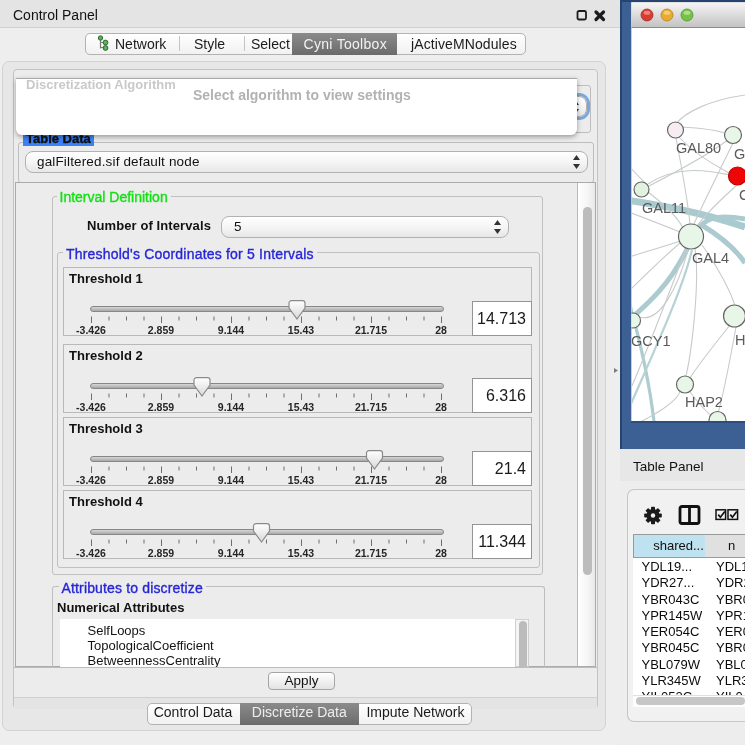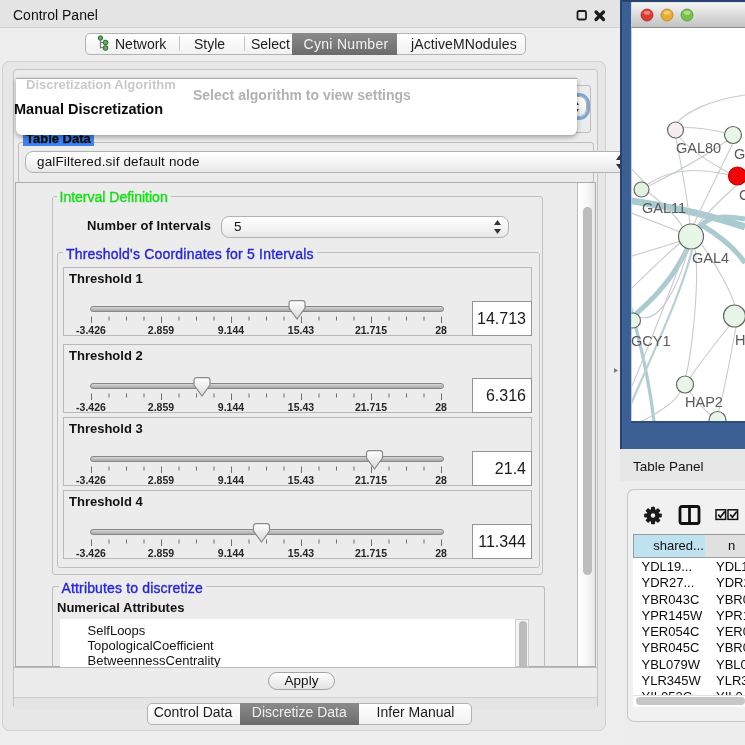--- a/index.html
+++ b/index.html
@@ -33,40 +33,40 @@
 <div class="abs" style="left:291.5px;top:33px;width:105.5px;height:21.5px;background:linear-gradient(#8b8b8b,#6b6b6b);"></div>
 <svg class="abs" style="left:95px;top:34px;" width="16" height="19" viewBox="0 0 16 19">
 <path d="M5.5 4 V14.5 M5.5 8.5 H10.5 M5.5 13.5 H10.5" stroke="#7b7b7b" stroke-width="1.2" fill="none"></path>
 <circle cx="5.5" cy="4" r="2.2" fill="#5fad5f" stroke="#2e6b2e" stroke-width="1"></circle>
 <circle cx="10.5" cy="8.5" r="2.4" fill="#5fad5f" stroke="#2e6b2e" stroke-width="1"></circle>
 <circle cx="10.5" cy="14" r="2.4" fill="#5fad5f" stroke="#2e6b2e" stroke-width="1"></circle>
 </svg>
 <div class="toptab" style="left:115px;">Network</div>
 <div class="toptab" style="left:194px;">Style</div>
 <div class="toptab" style="left:251px;">Select</div>
-<div class="toptab" style="left:303.5px;color:#f2f2f2;letter-spacing:0.3px;">Cyni Number</div>
+<div class="toptab" style="left:303.5px;color:#f2f2f2;letter-spacing:0.3px;">Cyni Toolbox</div>
 <div class="toptab" style="left:411px;letter-spacing:0.1px;">jActiveMNodules</div>
 <div class="divid" style="left:178.5px;"></div>
 <div class="divid" style="left:244px;"></div>
 
 <div class="abs" style="left:2px;top:61px;width:604px;height:670px;background:#e7e7e7;border:1px solid #d3d3d3;border-radius:7px;box-sizing:border-box;"></div>
 <div class="abs" style="left:13px;top:69px;width:585px;height:640px;background:#ececec;border:1px solid #c3c3c3;border-radius:4px;box-sizing:border-box;"></div>
 
 <div class="etch" style="left:18px;top:85px;width:571px;height:46px;"></div>
 
 <div class="combo" style="left:300px;top:96px;width:287px;height:21px;box-shadow:0 0 0 3px rgba(95,150,215,0.8);">
       <svg class="arrows" width="9" height="16" viewBox="0 0 9 16">
         <path d="M4.5 1 L8 6 H1 Z" fill="#333"></path>
         <path d="M4.5 15 L1 10 H8 Z" fill="#333"></path>
       </svg>
     </div>
 
 <div class="etch" style="left:18px;top:142px;width:574px;height:39px;"></div>
 <div class="grouplab" style="left:23px;top:130.5px;background:#3b82f6;padding:0 3px;color:#111;font-weight:bold;">Table Data</div>
-<div class="combo" style="left:25px;top:151px;width:606px;height:22px;line-height:20px;"><span style="padding-left:11px;letter-spacing:0.15px;">galFiltered.sif default node</span><svg class="arrows" width="9" height="16" viewBox="0 0 9 16">
+<div class="combo" style="left:25px;top:151px;width:563px;height:22px;line-height:20px;"><span style="padding-left:11px;letter-spacing:0.15px;">galFiltered.sif default node</span><svg class="arrows" width="9" height="16" viewBox="0 0 9 16">
         <path d="M4.5 1 L8 6 H1 Z" fill="#333"></path>
         <path d="M4.5 15 L1 10 H8 Z" fill="#333"></path>
       </svg></div>
 
 <div class="abs" style="left:15px;top:182px;width:581px;height:485px;border:1px solid #ababab;box-sizing:border-box;background:#ececec;"></div>
 <div class="abs" style="left:577px;top:183px;width:18px;height:483px;background:linear-gradient(90deg,#ffffff,#f6f6f6 55%,#e8e8e8);border-left:1px solid #b9b9b9;box-sizing:border-box;"></div>
 <div class="abs" style="left:583px;top:207px;width:9px;height:368px;background:#bcbcbc;border-radius:4.5px;"></div>
 
 <div class="etch" style="left:52px;top:196px;width:489px;height:377px;border-color:#c0c0c0;"></div>
 <div class="grouplab" style="left:56.5px;top:189px;background:#ececec;padding:0 3px;color:#12e012;font-size:14px;">Interval Definition</div>
@@ -256,35 +256,34 @@
 <div class="etch" style="left:52px;top:586px;width:491px;height:90px;border-bottom:none;border-radius:3px 3px 0 0;"></div>
 <div class="grouplab" style="left:58.5px;top:579.5px;background:#ececec;padding:0 3px;color:#2626d8;font-size:14px;letter-spacing:0.15px;">Attributes to discretize</div>
 <div class="abs" style="left:57px;top:599.5px;font-size:13px;font-weight:bold;color:#111;">Numerical Attributes</div>
 <div class="abs" style="left:60px;top:619px;width:455px;height:47.5px;background:#fff;font-size:13px;color:#141414;overflow:hidden;">
   <div style="padding:3.5px 0 0 7.5px;line-height:15.2px;margin-left:20px;">SelfLoops<br>TopologicalCoefficient<br>BetweennessCentrality</div>
 </div>
 <div class="abs" style="left:515px;top:619px;width:14px;height:47.5px;background:#f4f4f4;border:1px solid #cfcfcf;box-sizing:border-box;"></div>
 <div class="abs" style="left:518.5px;top:621px;width:8px;height:45.5px;background:#bcbcbc;border-radius:4px 4px 0 0;"></div>
 
 <div class="abs" style="left:14px;top:667px;width:583px;height:30px;background:#ececec;border-top:1px solid #bcbcbc;box-sizing:border-box;"></div>
-<div class="abs" style="left:268px;top:672px;width:67px;height:18px;background:linear-gradient(#ffffff,#e3e3e3);border:1px solid #a5a5a5;border-radius:9px;box-sizing:border-box;text-align:center;font-size:13.5px;line-height:16px;color:#111;">Apply</div>
+<div class="abs" style="left:268px;top:672px;width:67px;height:18px;background:linear-gradient(#ffffff,#e3e3e3);border:1px solid #a5a5a5;border-radius:4px;box-sizing:border-box;text-align:center;font-size:13.5px;line-height:16px;color:#111;">Apply</div>
 <div class="abs" style="left:14px;top:697px;width:583px;height:12px;background:#e4e4e4;border-top:1px solid #cfcfcf;box-sizing:border-box;"></div>
 
 <div class="abs" style="left:147px;top:703px;width:325px;height:21.5px;background:linear-gradient(#ffffff,#f1f1f1);border:1px solid #b3b3b3;border-radius:5px;box-sizing:border-box;"></div>
 <div class="abs" style="left:239.5px;top:703px;width:119.5px;height:21.5px;background:linear-gradient(#8b8b8b,#6b6b6b);"></div>
 <div class="btab" style="left:147px;width:92px;">Control Data</div>
 <div class="btab" style="left:239.5px;width:119.5px;color:#ededed;">Discretize Data</div>
-<div class="btab" style="left:359px;width:113px;">Infer Manual</div>
+<div class="btab" style="left:359px;width:113px;">Impute Network</div>
 
 <div class="abs" style="left:614px;top:368px;width:4px;height:5px;background:#7e7e7e;clip-path:polygon(0 0,100% 50%,0 100%);"></div>
 
 <div class="abs" style="left:16px;top:78px;width:561px;height:57px;background:#fff;border-top:1px solid #a9a9a9;border-radius:0 0 6px 6px;box-shadow:0 2px 5px rgba(0,0,0,0.35);box-sizing:border-box;"></div>
 <div class="abs" style="left:26px;top:76.5px;font-size:13px;font-weight:bold;color:#c9c9c9;">Discretization Algorithm</div>
 <div class="abs" style="left:193px;top:86.5px;font-size:14px;font-weight:bold;color:#b2b2b2;">Select algorithm to view settings</div>
-<div class="abs" style="left:14px;top:101px;font-size:14.5px;font-weight:bold;color:#0a0a0a;">Manual Discretization</div>
 
 <svg class="abs" style="left:620px;top:0;" width="125" height="449" viewBox="620 0 125 449">
   <rect x="620" y="0" width="125" height="449" fill="#3d6094"></rect>
   <rect x="620" y="0" width="125" height="2" fill="#27436f"></rect>
   <rect x="620" y="0" width="2" height="449" fill="#27436f"></rect>
   <rect x="631" y="2" width="114" height="421" fill="#9a9a9a"></rect>
   <rect x="631.5" y="2.5" width="113.5" height="419" fill="#ffffff"></rect>
   <linearGradient id="tbar" x1="0" y1="0" x2="0" y2="1">
     <stop offset="0" stop-color="#f6f6f6"></stop>
         <stop offset="0.5" stop-color="#dcdcdc"></stop>

